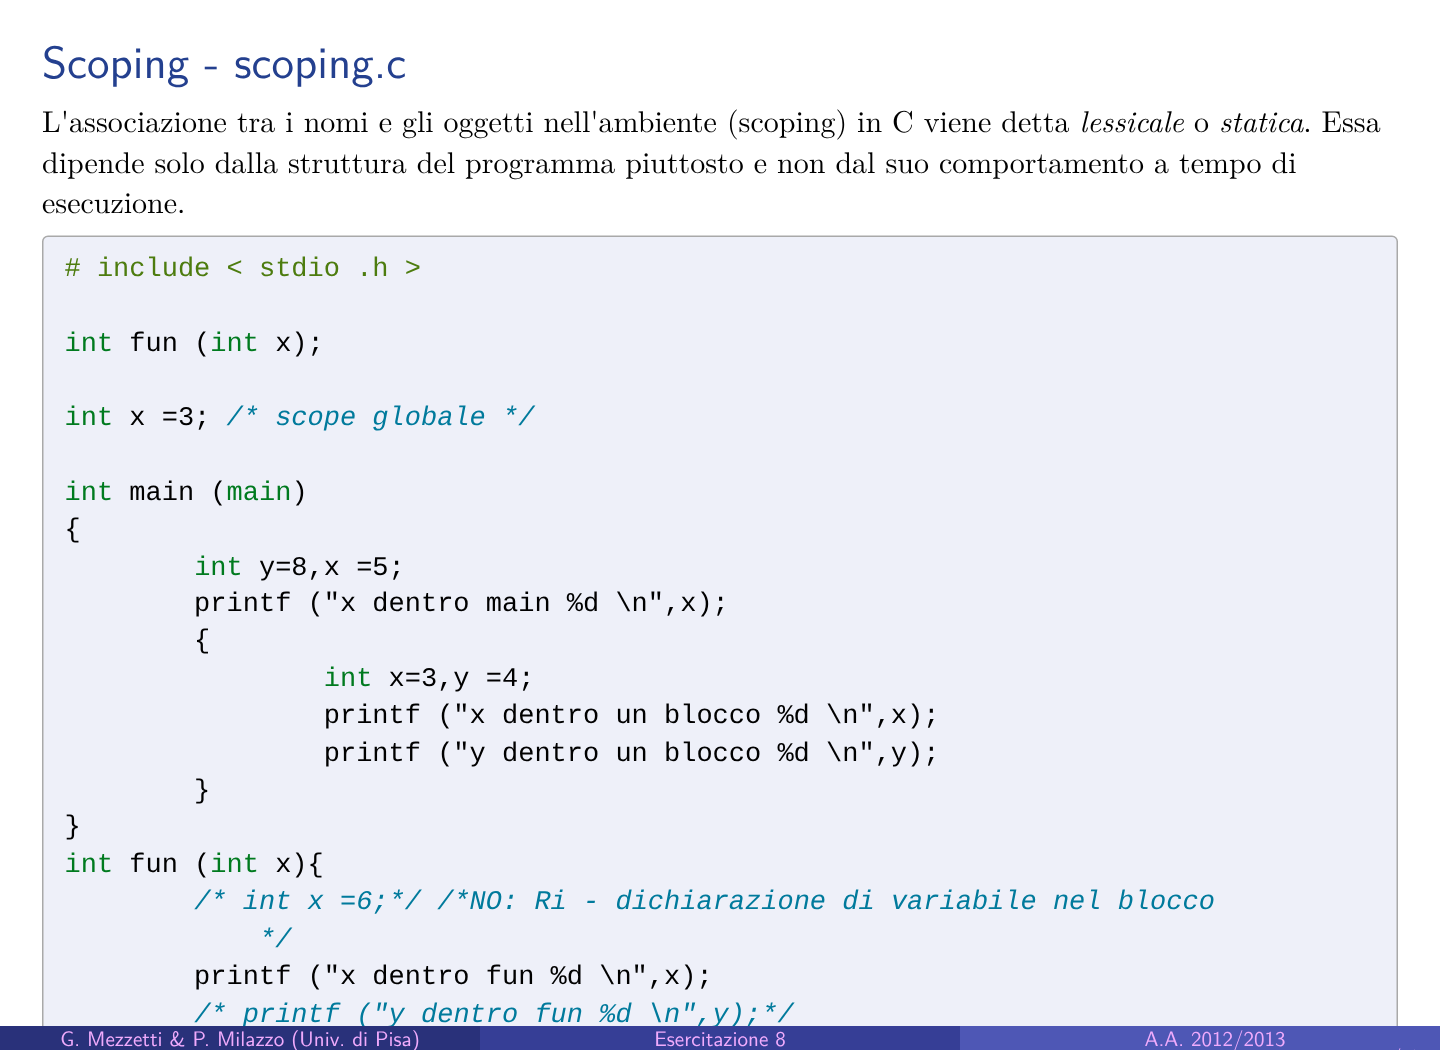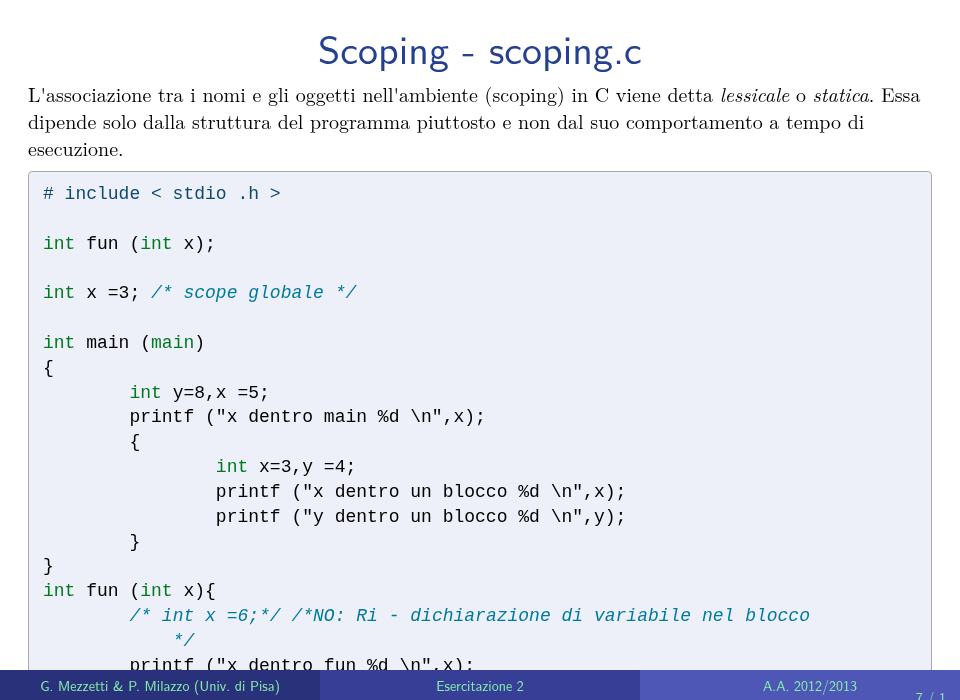--- a/index.html
+++ b/index.html
@@ -12,24 +12,23 @@
     overflow: hidden;
   }
   .slide {
     position: relative;
     width: 960px;
     height: 700px;
     box-sizing: border-box;
   }
   .title {
     color: #24408f;
-    font-size: 40px;
+    font-size: 30px;
     padding: 18px 28px 4px 28px;
     font-family: "CMU Sans Serif", "Latin Modern Sans", Helvetica, Arial, sans-serif;
-    text-align: center;
   }
   .body {
     padding: 0 28px 0 28px;
     color: #000;
     font-size: 20px;
     line-height: 1.35;
   }
   .body .italic { font-style: italic; }
   .codebox {
     margin: 10px 28px 0 28px;
@@ -38,29 +37,29 @@
     border-radius: 4px;
     padding: 10px 14px 10px 14px;
     font-family: "CMU Typewriter Text", "Courier New", monospace;
     font-size: 18px;
     line-height: 1.38;
     white-space: pre;
     color: #000;
   }
   .kw { color: #007a1f; } 
   .cm { color: #007a9c; font-style: italic; font-family: Liberation Mono, monospace; } 
-  .green { color: #0c4a6e; }
+  .green { color: #4d7c0f; }
   .footer {
     position: absolute;
     left: 0; right: 0; bottom: 0;
-    height: 30px;
+    height: 16px;
     display: flex;
     font-family: "CMU Sans Serif", "Latin Modern Sans", Helvetica, Arial, sans-serif;
     font-size: 14px;
-    color: #86efac;
+    color: #f0abfc;
   }
   .footer .seg {
     display: flex;
     align-items: center;
     justify-content: center;
     height: 100%;
     box-sizing: border-box;
     padding: 0 12px;
   }
   .footer .seg1 { flex: 0 0 320px; background: #29317a; }
@@ -98,20 +97,20 @@
 <span class="kw">int</span><span> fun (</span><span class="kw">int</span><span> x){</span>
 <span>        </span><span class="cm">/* int x =6;*/</span><span> </span><span class="cm">/*NO: Ri - dichiarazione di variabile nel blocco</span>
 <span class="cm">            */</span>
 <span>        printf ("x dentro fun %d \n",x);</span>
 <span>        </span><span class="cm">/* printf ("y dentro fun %d \n",y);*/</span>
 
 </div>
 
   <div class="footer">
     <div class="seg seg1">G. Mezzetti &amp; P. Milazzo (Univ. di Pisa)</div>
-    <div class="seg seg2">Esercitazione 2</div>
+    <div class="seg seg2">Esercitazione 8</div>
     <div class="seg seg3">
       <span>A.A. 2012/2013</span>
       <span class="pg">7 / 1</span>
     </div>
   </div>
 
 </div>
 
 </body></html>

